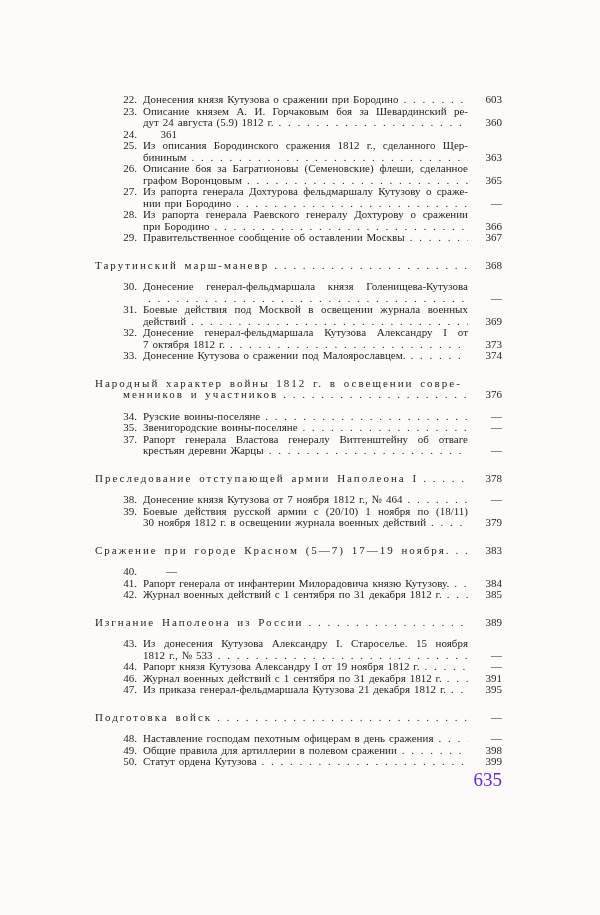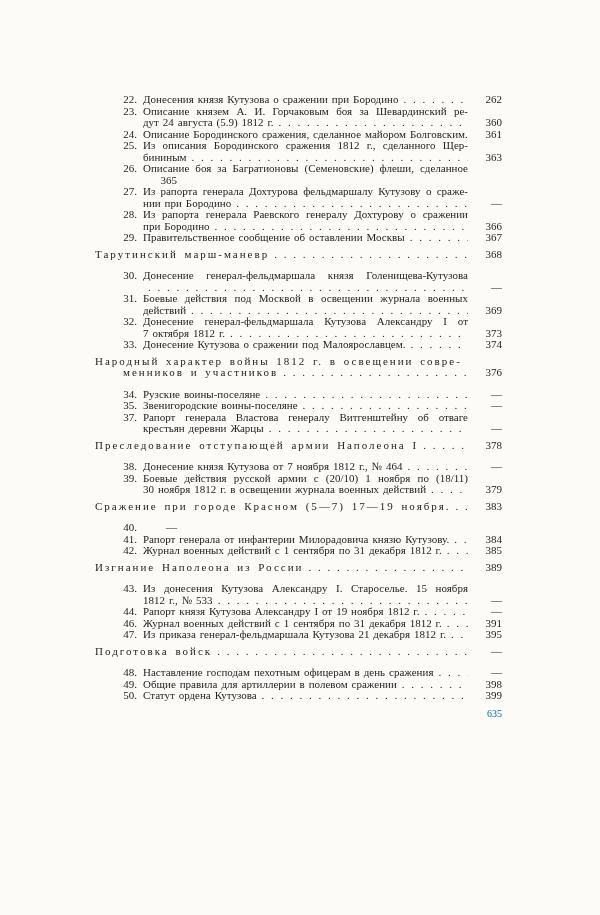--- a/index.html
+++ b/index.html
@@ -53,78 +53,74 @@
     content: ". . . . . . . . . . . . . . . . . . . . . . . . . . . . . . . . . . . . . . . . . . . . . .";
     word-spacing: 4px;
   }
   .pagecol {
     flex: 0 0 34px;
     text-align: right;
     white-space: nowrap;
   }
   
   .toc-header {
-    margin: 5px 0 10px;
+    margin: 16px 0 10px;
     letter-spacing: 2px;
     word-spacing: 2px;
   }
   .hbody { flex: 1 1 auto; min-width: 0; }
   .hbody.fill { white-space: nowrap; overflow: hidden; }
   .hbody.last { display: flex; align-items: baseline; overflow: hidden; }
   .hbody.last .t { white-space: nowrap; }
   .toc-header .dots::before { word-spacing: 4px; letter-spacing: 0; }
   .toc-header .pagecol { letter-spacing: 0; word-spacing: 0; }
   .hline.indent .hbody { padding-left: 28px; }
   
   .folio {
     margin-top: 3px;
     text-align: right;
-    font-size: 10px;
+    font-size: 19px;
     line-height: 18px;
-    color: #0369a1;
+    color: #6d28d9;
   }
 </style>
 </head>
 <body>
 
 <div class="page-scan">
   <div id="toc">
       <div class="entries">
         <div class="entry">
           <div class="line">
             <span class="num">22.</span>
             <div class="body last">
               <span class="t">Донесения князя Кутузова о сражении при Бородино</span>
               <span class="dots"></span>
             </div>
-            <span class="pagecol">262</span>
+            <span class="pagecol">603</span>
           </div>
         </div>
         <div class="entry">
           <div class="line">
             <span class="num">23.</span>
             <div class="body fill">Описание князем А. И. Горчаковым боя за Шевардинский ре-</div>
             <span class="pagecol"></span>
           </div>
           <div class="line">
             <span class="num"></span>
             <div class="body last">
               <span class="t">дут 24 августа (5.9) 1812 г.</span>
               <span class="dots"></span>
             </div>
             <span class="pagecol">360</span>
           </div>
         </div>
         <div class="entry">
           <div class="line">
             <span class="num">24.</span>
-            <div class="body last">
-              <span class="t">Описание Бородинского сражения, сделанное майором Болговским.</span>
-              <span class="dots"></span>
-            </div>
             <span class="pagecol">361</span>
           </div>
         </div>
         <div class="entry">
           <div class="line">
             <span class="num">25.</span>
             <div class="body fill">Из описания Бородинского сражения 1812 г., сделанного Щер-</div>
             <span class="pagecol"></span>
           </div>
           <div class="line">
@@ -137,20 +133,24 @@
           </div>
         </div>
         <div class="entry">
           <div class="line">
             <span class="num">26.</span>
             <div class="body fill">Описание боя за Багратионовы (Семеновские) флеши, сделанное</div>
             <span class="pagecol"></span>
           </div>
           <div class="line">
             <span class="num"></span>
+            <div class="body last">
+              <span class="t">графом Воронцовым</span>
+              <span class="dots"></span>
+            </div>
             <span class="pagecol">365</span>
           </div>
         </div>
         <div class="entry">
           <div class="line">
             <span class="num">27.</span>
             <div class="body fill">Из рапорта генерала Дохтурова фельдмаршалу Кутузову о сраже-</div>
             <span class="pagecol"></span>
           </div>
           <div class="line">

